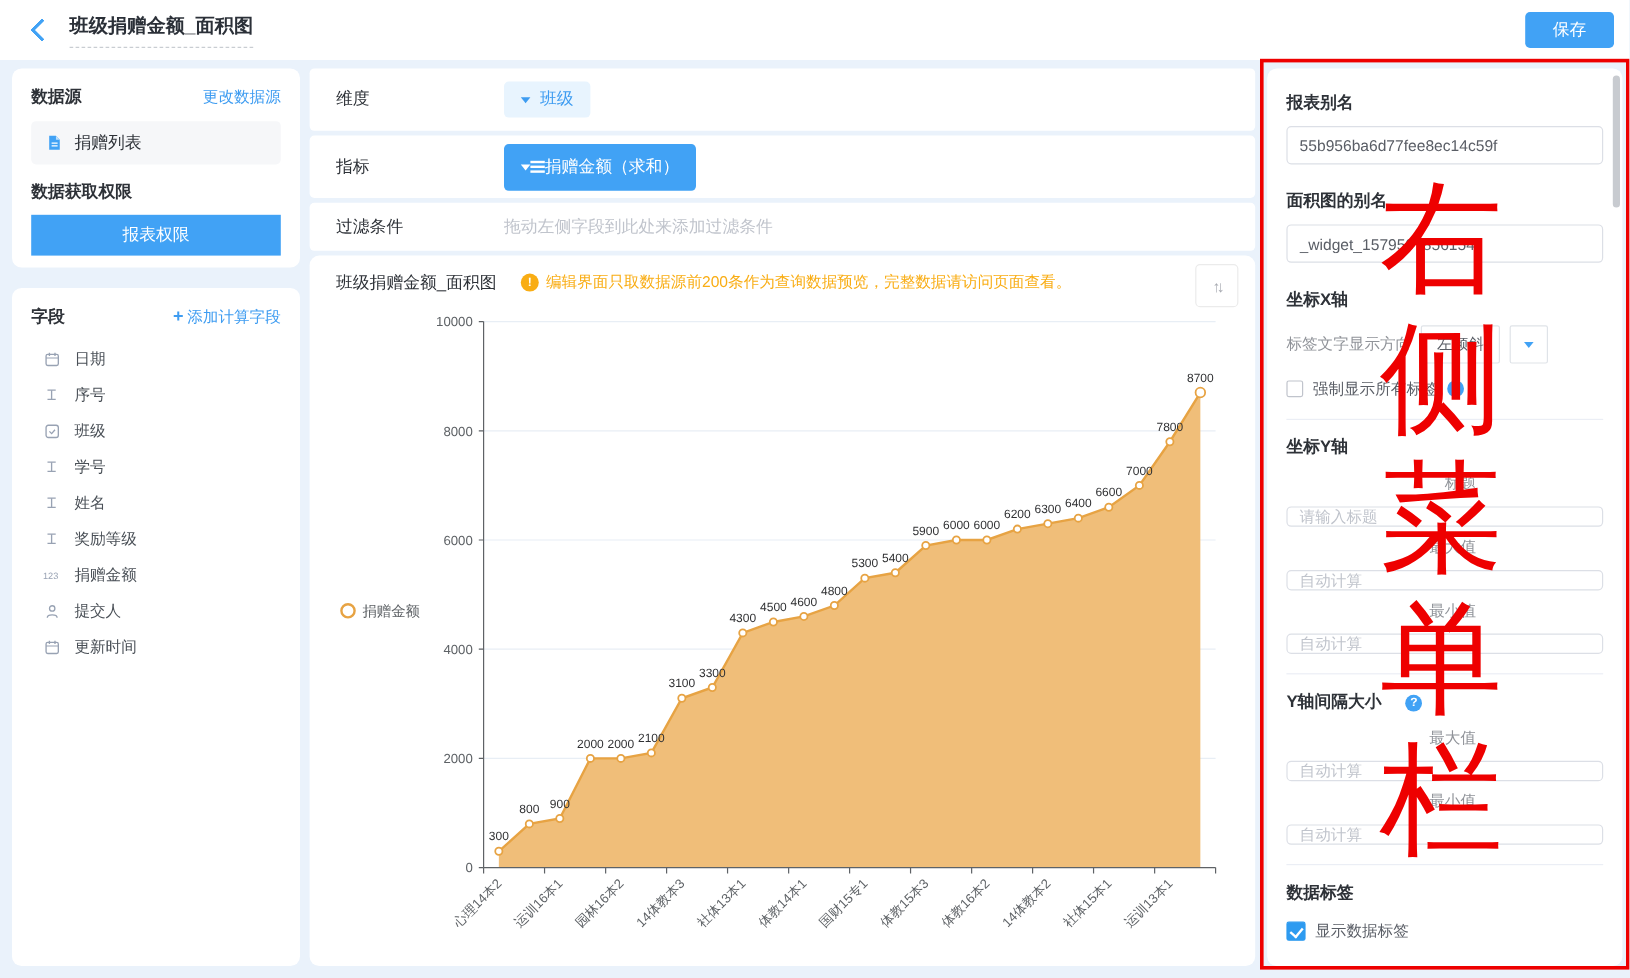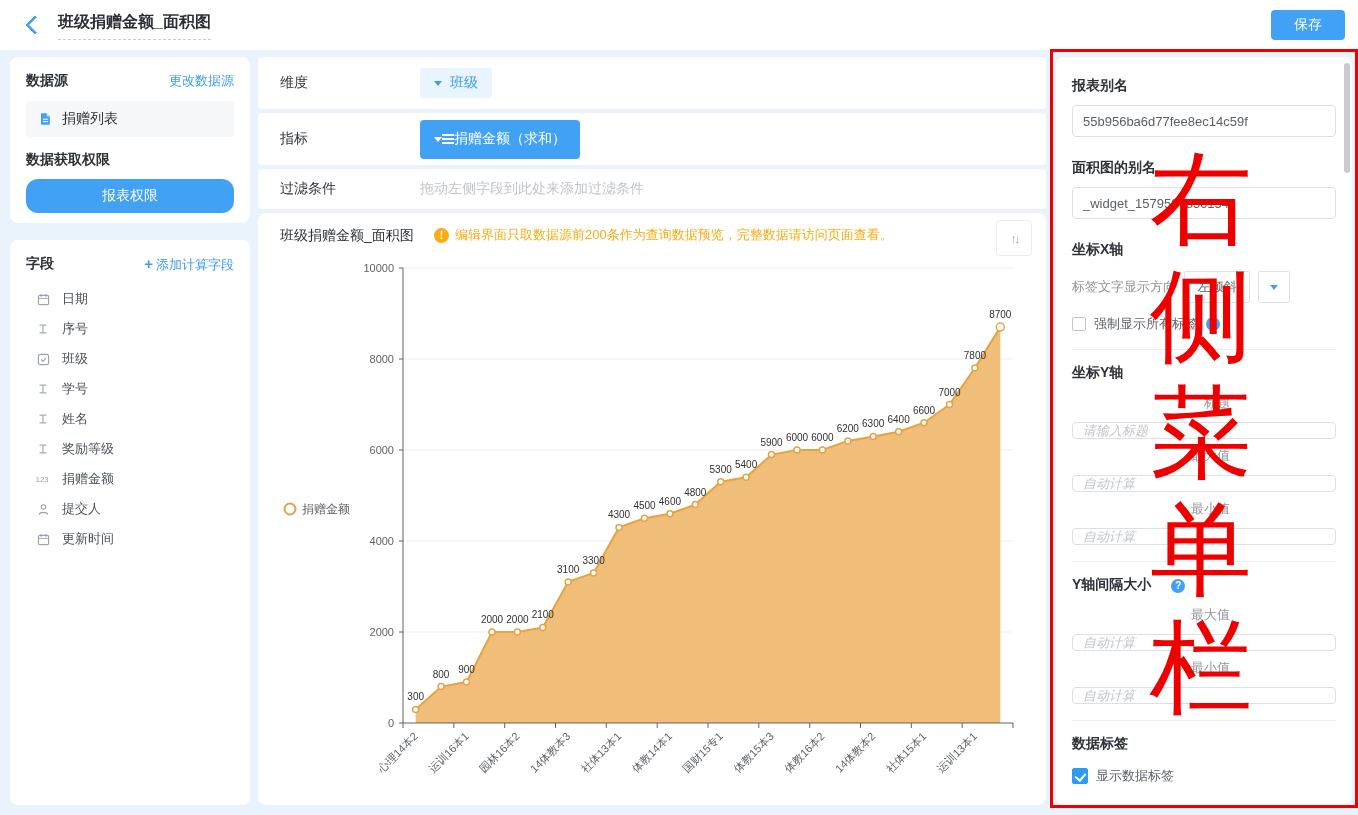--- a/index.html
+++ b/index.html
@@ -23,21 +23,21 @@
   .card{position:absolute;background:#fff;border-radius:8px;box-sizing:border-box;}
   
   #card-ds{left:10px;top:57px;width:240px;height:166px;padding:14px 16px;}
   .sec-head{display:flex;justify-content:space-between;align-items:center;height:20px;}
   .sec-title{font-size:14px;font-weight:700;color:#2E3238;}
   .link{color:#3E9CF1;font-size:13px;cursor:pointer;}
   .ds-row{margin-top:10px;height:36px;background:#F6F7F9;border-radius:4px;display:flex;
     align-items:center;padding:0 10px;gap:8px;font-size:14px;color:#2E3238;cursor:pointer;}
   .acc-title{margin-top:14px;font-size:14px;font-weight:700;}
   .perm-btn{margin-top:10px;height:34px;width:100%;background:#41A2F5;color:#fff;border:none;
-    border-radius:12px;font-size:14px;cursor:pointer;font-family:inherit;}
+    border-radius:0;font-size:14px;cursor:pointer;font-family:inherit;}
   #card-fields{left:10px;top:240px;width:240px;height:565px;padding:14px 16px;text-align:right;}
   .plus{color:#3E9CF1;font-size:15px;font-weight:700;margin-right:3px;}
   .fields-list{margin-top:10px;}
   .field-row{display:flex;align-items:center;gap:10px;height:30px;font-size:13px;
     color:#4A5057;padding-left:8px;cursor:pointer;}
   .f-ic{width:18px;display:flex;justify-content:center;align-items:center;color:#98A2B3;}
   
   .cfg-row{position:absolute;left:258px;width:788px;background:#fff;border-radius:4px;
     display:flex;align-items:center;padding-left:22px;box-sizing:border-box;}
   #row-dim{top:57px;height:52px;}
@@ -68,21 +68,21 @@
   
   #card-panel{left:1056px;top:57px;width:296px;height:748px;padding:20px 16px;overflow:hidden;}
   .p-title{font-size:14px;font-weight:700;color:#2E3238;height:20px;}
   .p-input{width:100%;height:32px;border:1px solid #DCDFE6;border-radius:4px;padding:0 10px;
     font-size:13px;color:#5A5E66;box-sizing:border-box;margin-top:8px;font-family:inherit;outline:none;}
   .p-input::placeholder{color:#C0C4CC;}
   .mt22{margin-top:22px;}
   .p-row{display:flex;align-items:center;gap:10px;margin-top:8px;flex-direction:column;}
   .p-row.first{margin-top:10px;}
   .p-label{width:52px;text-align:right;color:#909399;font-size:13px;flex-shrink:0;}
-  .p-row .p-input{flex:1;margin-top:0;font-style:italic;}
+  .p-row .p-input{flex:1;margin-top:0;}
   .dir-row{display:flex;align-items:center;gap:8px;margin-top:10px;}
   .dir-label{color:#909399;font-size:13px;}
   .dir-select{width:66px;height:32px;border:1px solid #DFE3E8;border-radius:2px;display:flex;
     align-items:center;justify-content:center;font-size:13px;color:#5A5E66;cursor:pointer;box-sizing:border-box;}
   .dir-caret-btn{width:32px;height:32px;border:1px solid #DFE3E8;border-radius:2px;background:#fff;
     display:flex;align-items:center;justify-content:center;color:#41A2F5;cursor:pointer;box-sizing:border-box;}
   .cb-row{display:flex;align-items:center;gap:8px;margin-top:12px;font-size:13px;color:#5A5E66;}
   .cb{width:14px;height:14px;border:1px solid #C0C4CC;border-radius:2px;background:#fff;
     box-sizing:border-box;cursor:pointer;position:relative;flex-shrink:0;}
   .cb.checked{width:16px;height:16px;background:#2E9BF0;border-color:#2E9BF0;}

